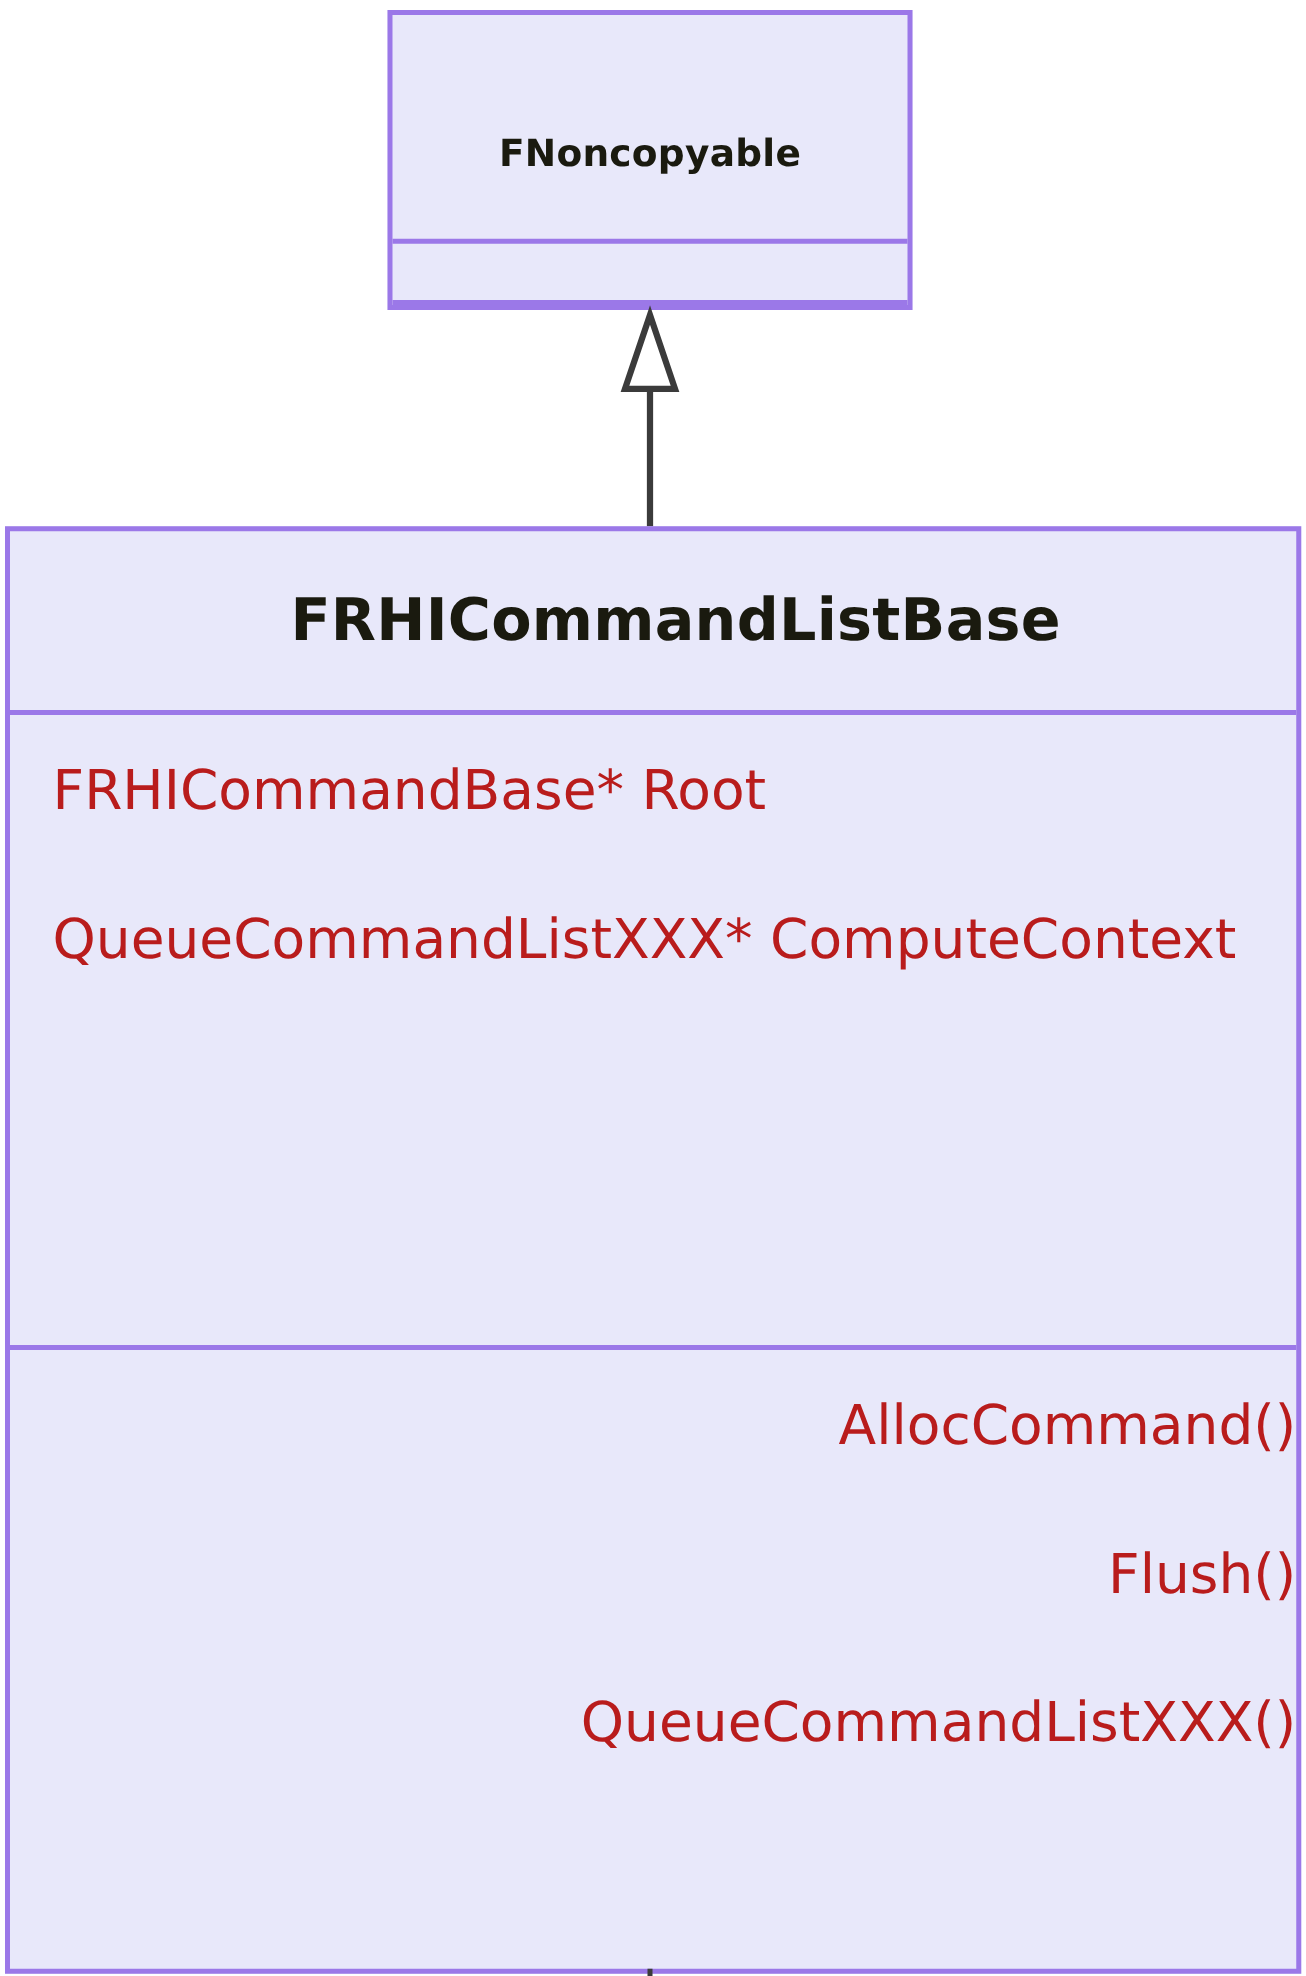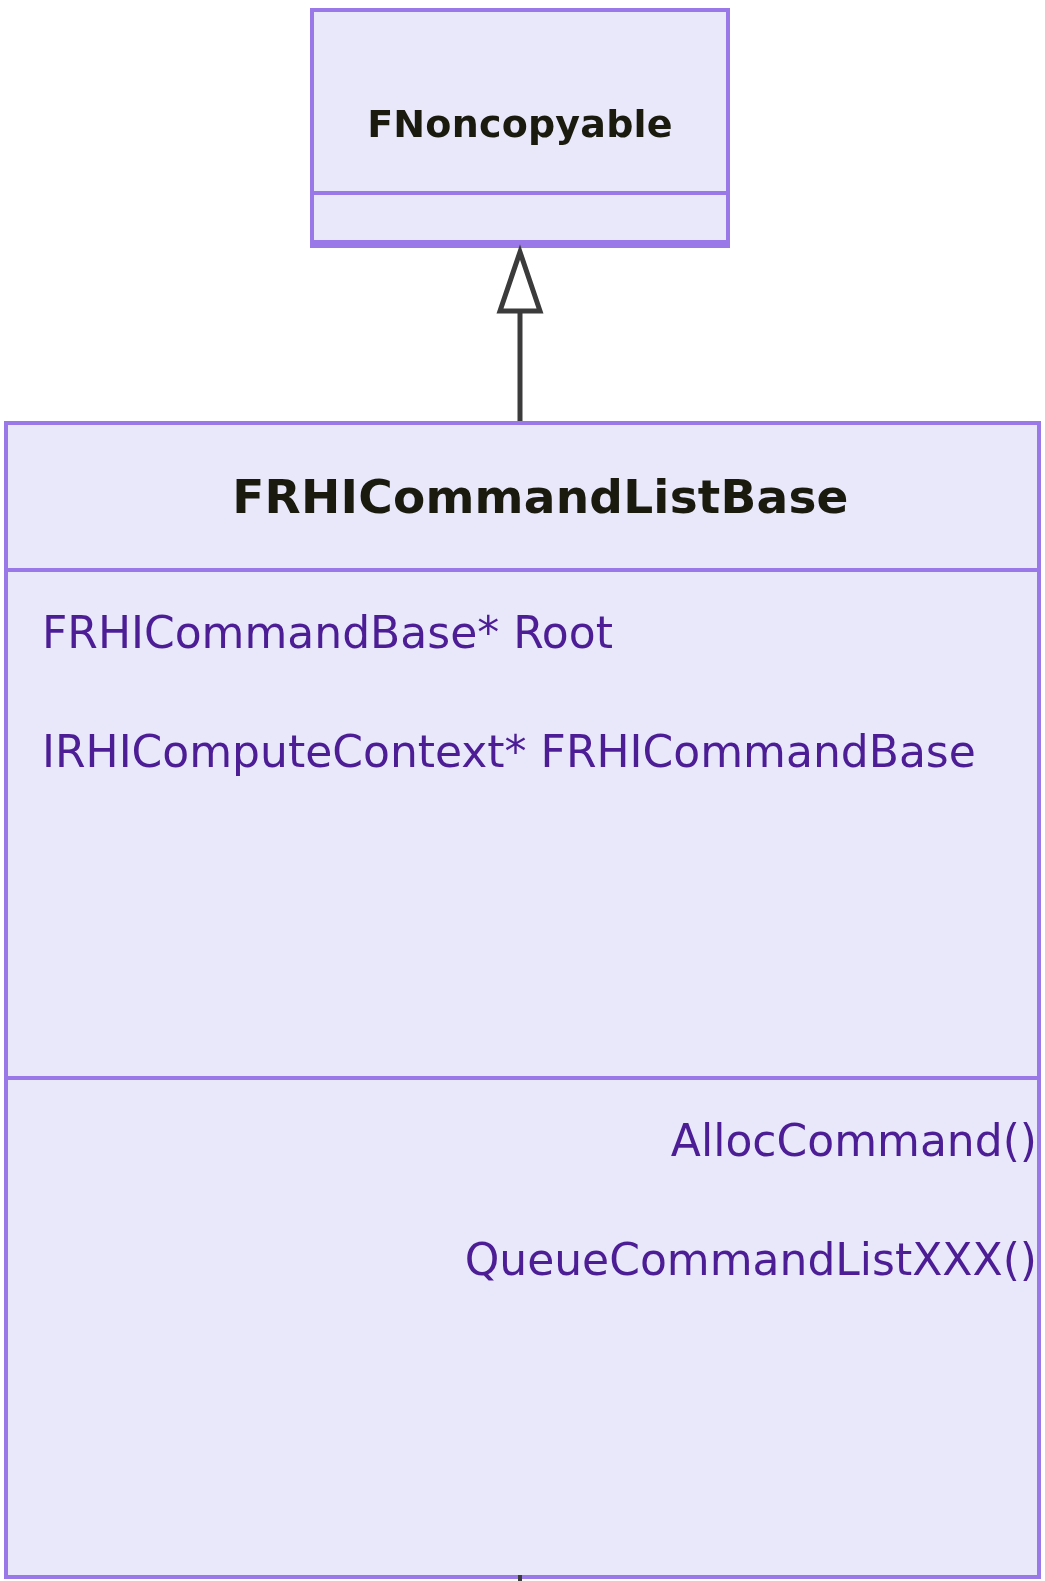--- a/index.html
+++ b/index.html
@@ -53,21 +53,21 @@
 
   
   #class-fnoncopyable {
     left: 310px;
     top: 8px;
     width: 420px;
     height: 240px;
   }
   #class-fnoncopyable .uml-title {
     height: 144px;
-    font-size: 38px;
+    font-size: 30px;
     margin-top: 44px;
   }
   #class-fnoncopyable .empty-attrs { height: 52px; }
   #class-fnoncopyable .empty-methods { flex: 1; }
 
   
   #class-frhicommandlistbase {
     left: 4px;
     top: 421px;
     width: 1037px;
@@ -84,21 +84,21 @@
   }
   #class-frhicommandlistbase .methods-compartment {
     flex: 1;
     padding: 38px 0 0 34px;
     text-align: right;
   }
 
   .uml-row {
     font-size: 44px;
     line-height: 1.05;
-    color: #4c1d95;
+    color: #b91c1c;
     white-space: nowrap;
     margin-bottom: 73px;
   }
   .uml-row:last-child { margin-bottom: 0; }
 
   
   .generalization {
     position: absolute;
     left: 494px;
     top: 246px;
@@ -138,24 +138,25 @@
       <polygon points="26,6 46,65 6,65" fill="#ffffff" stroke="#3b3b3b" stroke-width="5" stroke-linejoin="miter"></polygon>
     </svg>
   </div>
 
   <div class="uml-class" id="class-frhicommandlistbase">
 
     <div class="uml-compartment uml-title">FRHICommandListBase</div>
 
     <div class="uml-compartment attrs-compartment">
       <div class="uml-row">FRHICommandBase* Root</div>
-      <div class="uml-row">IRHIComputeContext* FRHICommandBase</div>
+      <div class="uml-row">QueueCommandListXXX* ComputeContext</div>
     </div>
 
     <div class="uml-compartment methods-compartment">
       <div class="uml-row">AllocCommand()</div>
+      <div class="uml-row">Flush()</div>
       <div class="uml-row">QueueCommandListXXX()</div>
     </div>
   </div>
 
   <div class="bottom-stub"></div>
 
 </div>
 
 </body></html>

